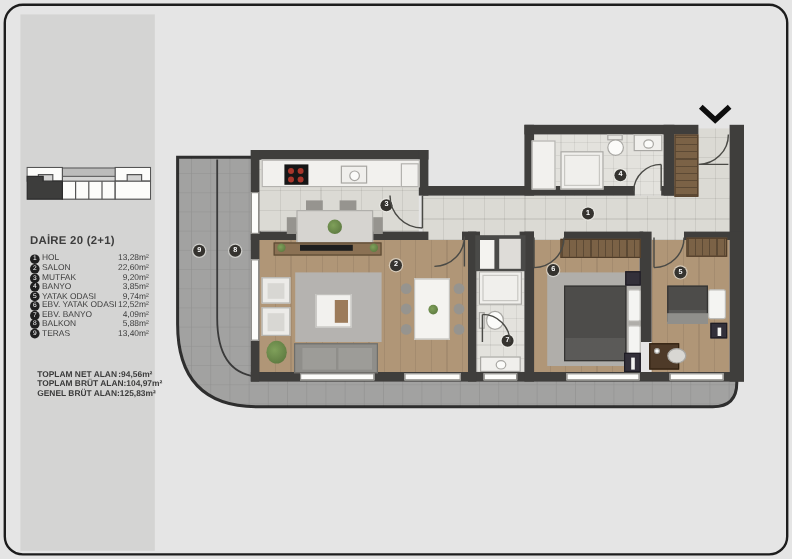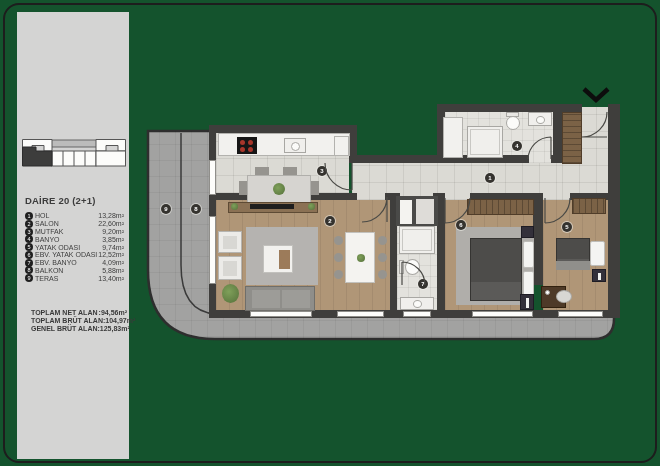--- a/index.html
+++ b/index.html
@@ -1,16 +1,16 @@
 <!DOCTYPE html>
 <html><head>
 <meta charset="utf-8">
 <style>
   html,body{margin:0;padding:0;background:#fff;}
-  .canvas{position:relative;width:660px;height:466px;background:#14532d;overflow:hidden;
+  .canvas{position:relative;width:660px;height:466px;background:#e5e5e5;overflow:hidden;
           font-family:"Liberation Sans",sans-serif;}
   .a{position:absolute;box-sizing:border-box;}
   .frame{left:3px;top:3px;width:654px;height:460px;border:2px solid #1d1d1d;border-radius:16px;}
 
   
   .sidebar{left:17px;top:12px;width:112px;height:447px;background:#d4d4d3;}
   .sb-title{left:8px;top:183px;width:100px;font-size:9.5px;font-weight:700;color:#3c3c3c;letter-spacing:.2px;}
   .rooms{left:8px;top:200px;width:99px;}
   .rrow{display:flex;align-items:center;height:7.8px;font-size:7px;color:#3d3d3d;}
   .rnum{flex:0 0 8px;width:8px;height:8px;border-radius:50%;background:#1f1f1f;color:#fff;

